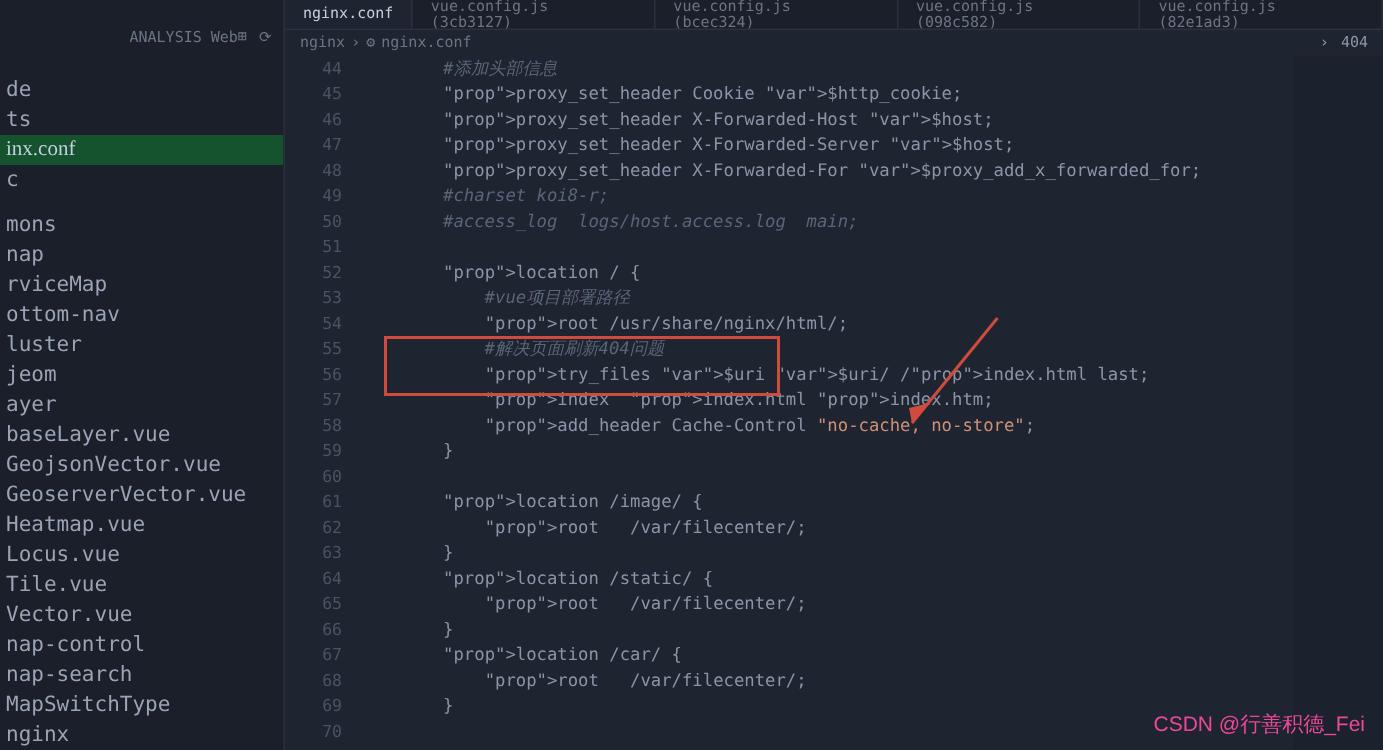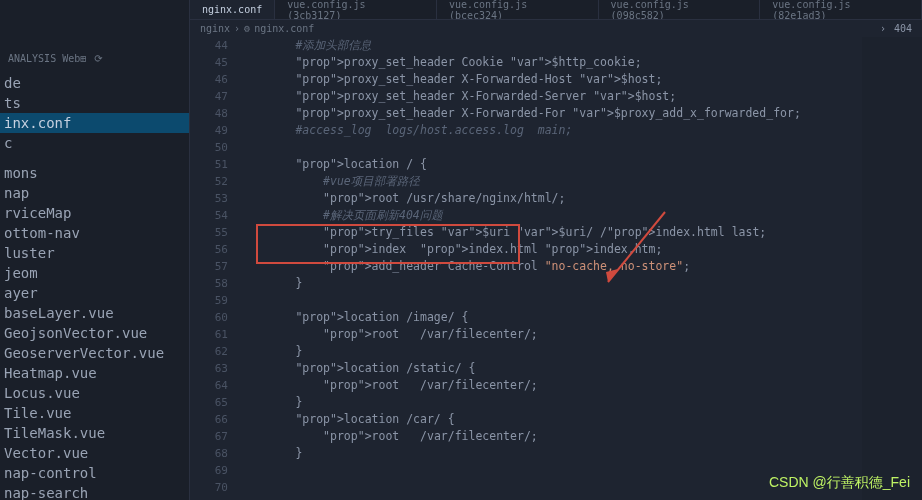--- a/index.html
+++ b/index.html
@@ -13,37 +13,36 @@
       height: 500px;
     }
     .container { display: flex; height: 500px; }
     .sidebar {
       width: 190px;
       background: #1a1f29;
       overflow-y: auto;
       border-right: 1px solid #2a3040;
     }
     .sidebar-top {
-      padding: 9px 8px;
+      padding: 19px 8px;
       font-size: 10px;
       color: #6b7584;
       display: flex;
-      justify-content: flex-start;
-      align-items: center;
-      margin-top: 44px;
+      justify-content: flex-end;
+      align-items: center;
     }
     .sidebar-icons { display: flex; gap: 8px; }
     .tree-item {
       padding: 2px 4px;
       font-size: 14px;
       color: #9aa4b5;
       cursor: pointer;
       white-space: nowrap;
     }
-    .tree-item.active { background: #0c4a6e; color: #c5d0e0; }
+    .tree-item.active { background: #14532d; color: #c5d0e0; font-family: Liberation Serif, serif; }
     .main { flex: 1; display: flex; flex-direction: column; background: #1e2430; }
     .tabs {
       display: flex;
       background: #1a1f29;
       border-bottom: 1px solid #2a3040;
       height: 20px;
       overflow: hidden;
     }
     .tab {
       padding: 2px 12px;
@@ -103,21 +102,21 @@
       top: 170px;
       left: 360px;
       width: 70px;
       height: 85px;
       pointer-events: none;
     }
     .watermark {
       position: absolute;
       bottom: 8px;
       right: 12px;
-      color: #bef264;
+      color: #ec4899;
       font-size: 14px;
       font-family: sans-serif;
     }
     .minimap {
       position: absolute;
       right: 0;
       top: 0;
       width: 60px;
       height: 100%;
       background: #1a1f29;
@@ -148,21 +147,20 @@
     <div class="tree-item">ottom-nav</div>
     <div class="tree-item">luster</div>
     <div class="tree-item">jeom</div>
     <div class="tree-item">ayer</div>
     <div class="tree-item">baseLayer.vue</div>
     <div class="tree-item">GeojsonVector.vue</div>
     <div class="tree-item">GeoserverVector.vue</div>
     <div class="tree-item">Heatmap.vue</div>
     <div class="tree-item">Locus.vue</div>
     <div class="tree-item">Tile.vue</div>
-    <div class="tree-item">TileMask.vue</div>
     <div class="tree-item">Vector.vue</div>
     <div class="tree-item">nap-control</div>
     <div class="tree-item">nap-search</div>
     <div class="tree-item">MapSwitchType</div>
     <div class="tree-item">nginx</div>
   </div>
 
   <div class="main">
     <div class="tabs">
       <div class="tab active">
@@ -227,20 +225,21 @@
         <div class="highlight-box"></div>
         <svg class="arrow" viewBox="0 0 70 85">
           <line x1="65" y1="5" x2="8" y2="75" stroke="#d04a3e" stroke-width="2"></line>
           <polygon points="8,75 18,62 6,65" fill="#d04a3e"></polygon>
         </svg>
       <div class="code-line"><span class="comment">        #添加头部信息</span></div>
           <div class="code-line">        <span class="&lt;span">"prop"</span>&gt;proxy_set_header Cookie <span class="&lt;span">"var"</span>&gt;$http_cookie<span class="punct">;</span></div>
           <div class="code-line">        <span class="&lt;span">"prop"</span>&gt;proxy_set_header X-Forwarded-Host <span class="&lt;span">"var"</span>&gt;$host<span class="punct">;</span></div>
           <div class="code-line">        <span class="&lt;span">"prop"</span>&gt;proxy_set_header X-Forwarded-Server <span class="&lt;span">"var"</span>&gt;$host<span class="punct">;</span></div>
           <div class="code-line">        <span class="&lt;span">"prop"</span>&gt;proxy_set_header X-Forwarded-For <span class="&lt;span">"var"</span>&gt;$proxy_add_x_forwarded_for<span class="punct">;</span></div>
+          <div class="code-line"><span class="comment">        #charset koi8-r;</span></div>
           <div class="code-line"><span class="comment">        #access_log  logs/host.access.log  main;</span></div>
           <div class="code-line"></div>
           <div class="code-line">        <span class="&lt;span">"prop"</span>&gt;location / <span class="punct">{</span></div>
           <div class="code-line"><span class="comment">            #vue项目部署路径</span></div>
           <div class="code-line">            <span class="&lt;span">"prop"</span>&gt;root /usr/share/nginx/html/<span class="punct">;</span></div>
           <div class="code-line"><span class="comment">            #解决页面刷新404问题</span></div>
           <div class="code-line">            <span class="&lt;span">"prop"</span>&gt;try_files <span class="&lt;span">"var"</span>&gt;$uri <span class="&lt;span">"var"</span>&gt;$uri/ /<span class="&lt;span">"prop"</span>&gt;index.html last<span class="punct">;</span></div>
           <div class="code-line">            <span class="&lt;span">"prop"</span>&gt;index  <span class="&lt;span">"prop"</span>&gt;index.html <span class="&lt;span">"prop"</span>&gt;index.htm<span class="punct">;</span></div>
           <div class="code-line">            <span class="&lt;span">"prop"</span>&gt;add_header Cache-Control <span class="string">"no-cache, no-store"</span><span class="punct">;</span></div>
           <div class="code-line">        <span class="punct">}</span></div>

